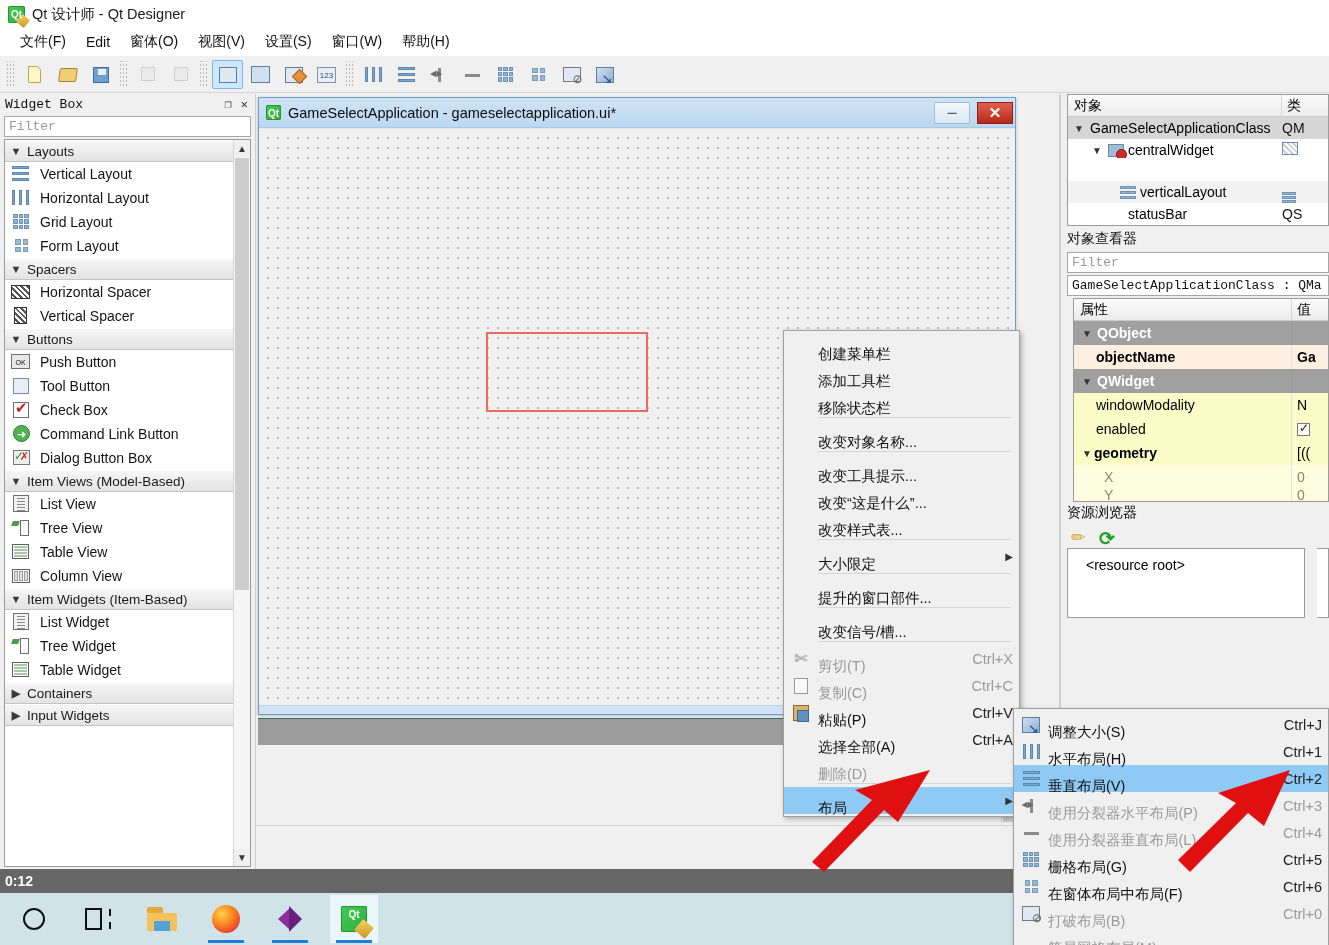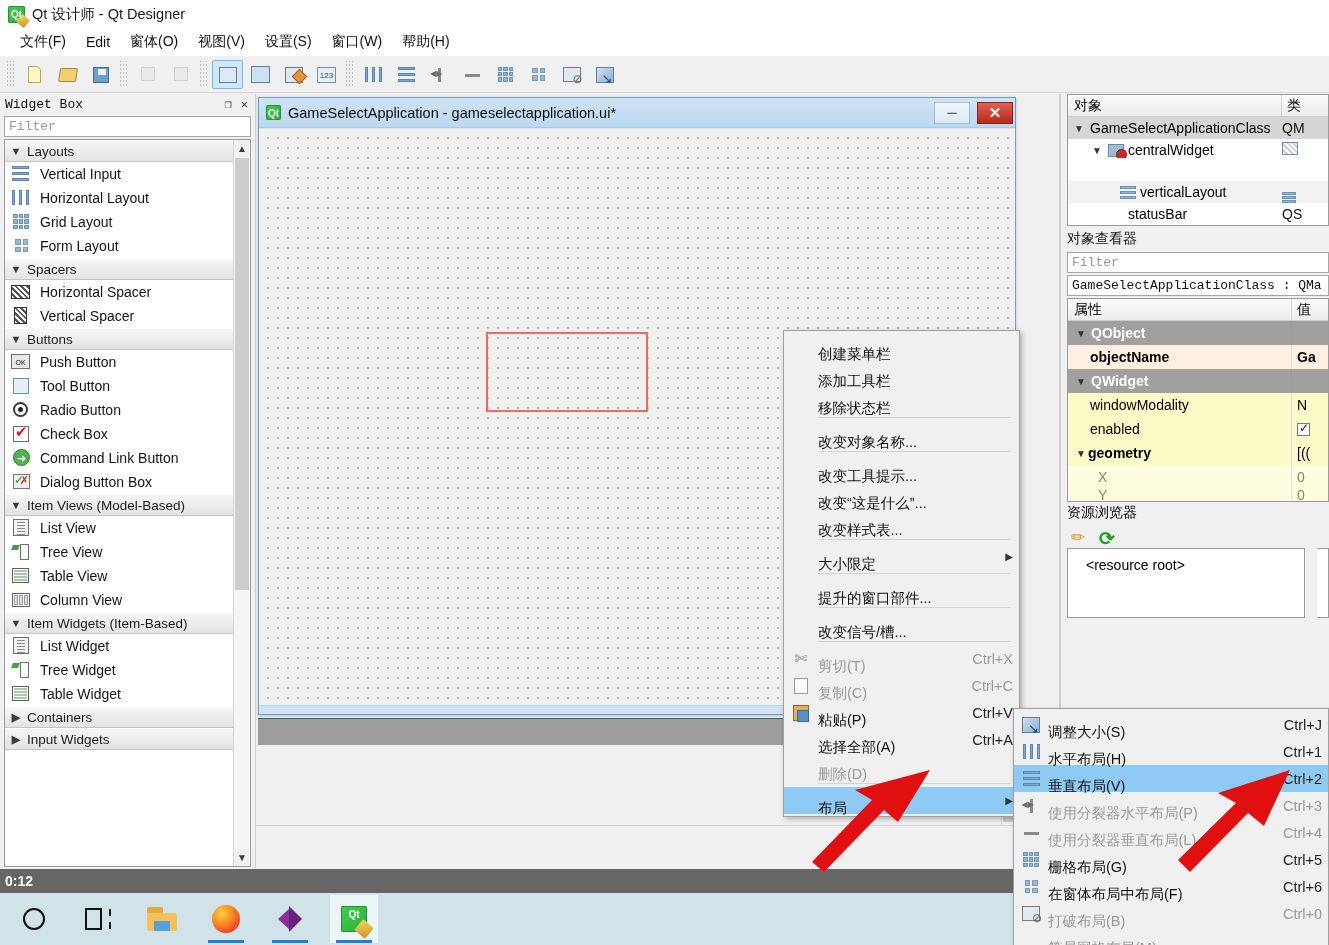--- a/index.html
+++ b/index.html
@@ -147,21 +147,21 @@
     margin:2px 0 2px 6px; height:21px; background:#fff; border:1px solid #a6a6a6;
     display:flex; align-items:center; padding:0 4px;
     font-family:"Liberation Mono", monospace; font-size:13px; color:#9a9a9a;
   }
   .prop-obj{
     margin:0 0 2px 6px; height:21px; background:#fff; border:1px solid #a6a6a6;
     display:flex; align-items:center; padding:0 4px;
     font-family:"Liberation Mono", monospace; font-size:13px; color:#111;
     white-space:nowrap; overflow:hidden;
   }
-  .ptable{ border:1px solid #9b9b9b; margin-left:6px; background:#fff; }
+  .ptable{ border:1px solid #9b9b9b; margin-left:12px; background:#fff; }
   .phead{ display:flex; height:22px; background:linear-gradient(#fbfbfb,#ececec); border-bottom:1px solid #cccccc; font-size:14px;}
   .phead .h1{ flex:1; padding-left:6px; display:flex; align-items:center; border-right:1px solid #d5d5d5;}
   .phead .h2{ width:36px; padding-left:5px; display:flex; align-items:center;}
   .prow{ display:flex; height:24px; font-size:14px; align-items:stretch; }
   .prow .k{ flex:1; display:flex; align-items:center; padding-left:6px; border-right:1px solid #e0e0e0; overflow:hidden; white-space:nowrap;}
   .prow .v{ width:36px; display:flex; align-items:center; padding-left:5px; overflow:hidden; white-space:nowrap;}
   .prow.group{ background:#a0a0a0; color:#fff; font-weight:bold; }
   .prow.group .k{ border-right:1px solid #9a9a9a; gap:3px; }
   .prow.obj{ background:#fdf0e3; font-weight:bold; }
   .prow.yl{ background:#fbfbc8; }
@@ -440,21 +440,21 @@
             <span class="lbl">Layouts</span>
           </div>
           <div class="wb-item">
             <span class="gi">
                 <span class="bars3" style="margin:1px 2px">
                   <i></i>
                   <i></i>
                   <i></i>
                 </span>
               </span>
-            <span>Vertical Input</span>
+            <span>Vertical Layout</span>
           </div>
           <div class="wb-item">
             <span class="gi">
                 <span class="cols3" style="margin:1px 2px">
                   <i></i>
                   <i></i>
                   <i></i>
                 </span>
               </span>
             <span>Horizontal Layout</span>
@@ -512,26 +512,20 @@
             <span class="gi">
                 <span class="ok-btn" style="display:block;margin:1px">OK</span>
               </span>
             <span>Push Button</span>
           </div>
           <div class="wb-item">
             <span class="gi">
                 <span class="sqr" style="display:block;margin:1px 3px;width:16px;height:16px;background:#e8eef5;border-color:#6f8faf"></span>
               </span>
             <span>Tool Button</span>
-          </div>
-          <div class="wb-item">
-            <span class="gi">
-                <span class="radio" style="display:block;margin:1px 3px"></span>
-              </span>
-            <span>Radio Button</span>
           </div>
           <div class="wb-item">
             <span class="gi">
                 <span class="chkico" style="display:block;margin:1px 3px"></span>
               </span>
             <span>Check Box</span>
           </div>
           <div class="wb-item">
             <span class="gi">
                 <span class="cmdlink" style="display:block;margin:0 3px"></span>

